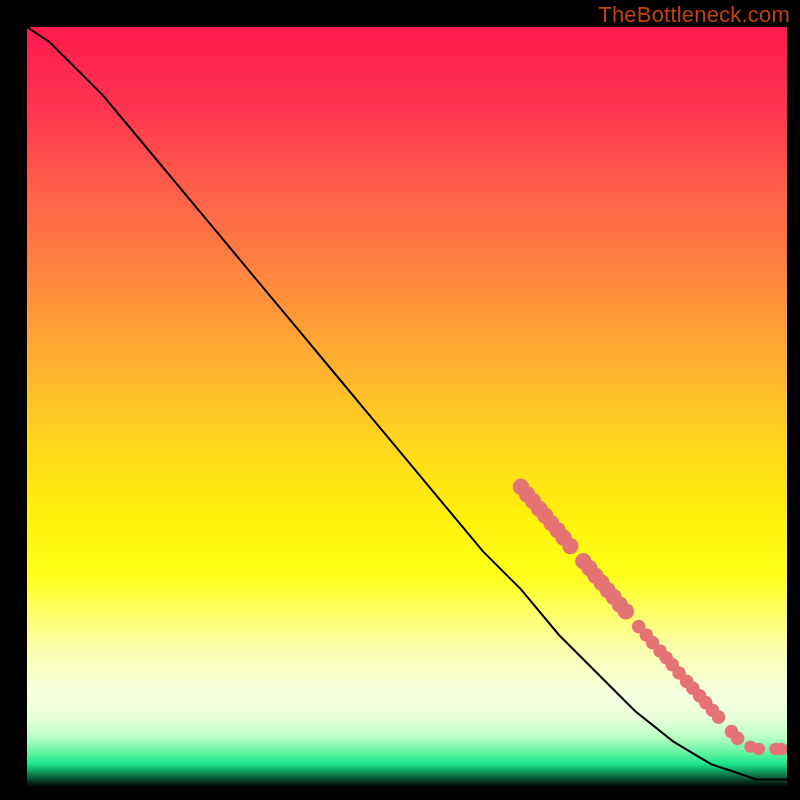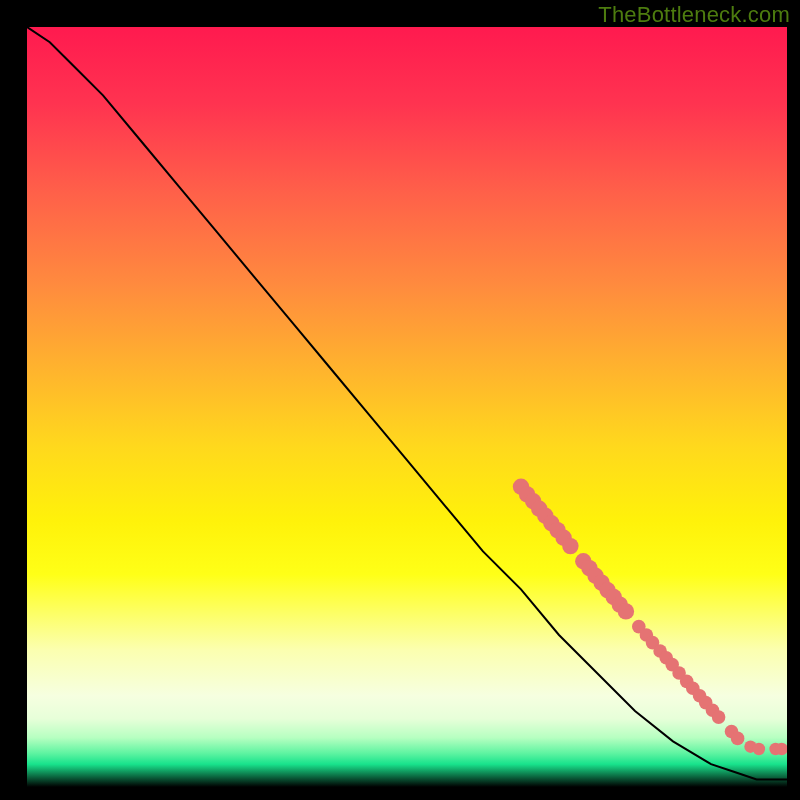--- a/index.html
+++ b/index.html
@@ -14,21 +14,21 @@
   .stage {
     position: relative;
     width: 800px;
     height: 800px;
     background: #000;
   }
   .watermark {
     position: absolute;
     top: 2px;
     right: 10px;
-    color: #4d7c0f;
+    color: #c2410c;
     font-size: 22px;
     font-weight: 400;
     letter-spacing: 0.2px;
     z-index: 50;
   }
   .plot {
     position: absolute;
     left: 27px;
     top: 27px;
     width: 760px;

